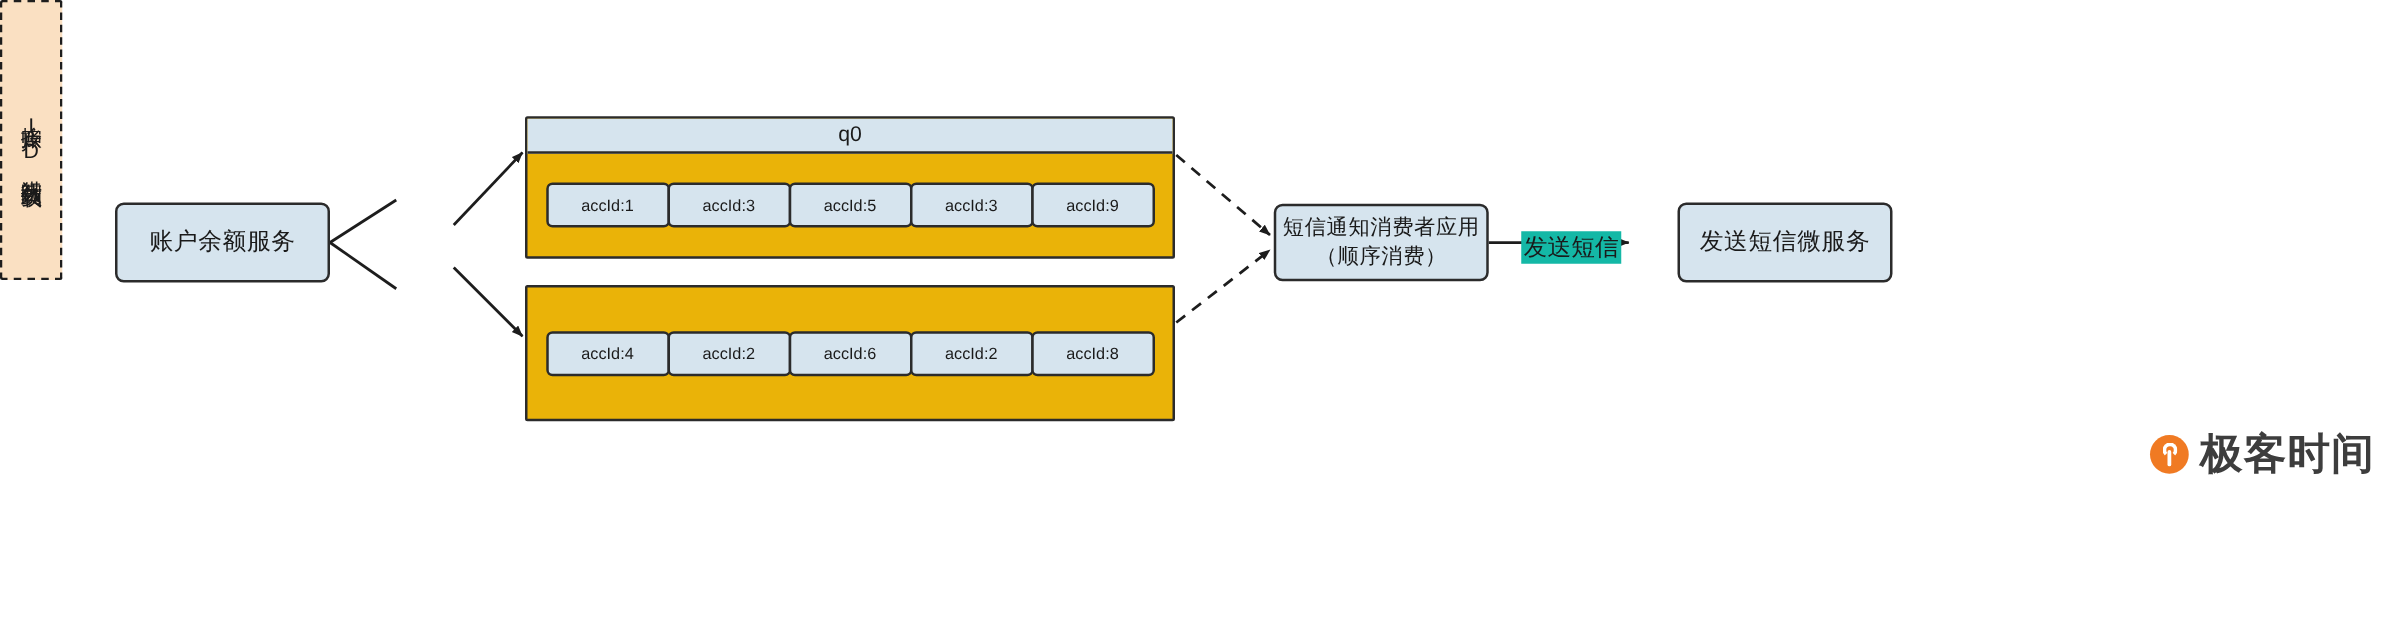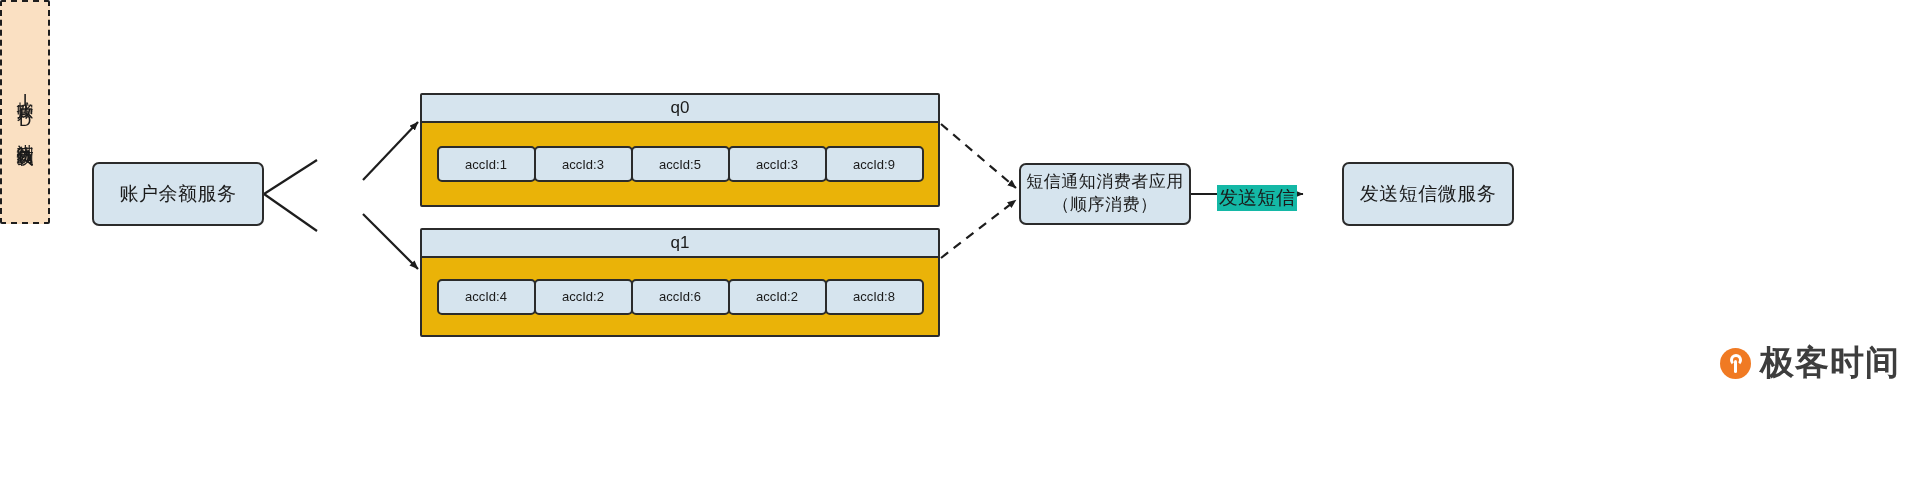--- a/index.html
+++ b/index.html
@@ -236,21 +236,20 @@
     <div class="queue-body">
       <div class="msg">accId:1</div>
       <div class="msg">accId:3</div>
       <div class="msg">accId:5</div>
       <div class="msg">accId:3</div>
       <div class="msg">accId:9</div>
     </div>
   </div>
 
   <div class="queue" id="queue-q1">
-    <div class="queue-title">q1</div>
     <div class="queue-body">
       <div class="msg">accId:4</div>
       <div class="msg">accId:2</div>
       <div class="msg">accId:6</div>
       <div class="msg">accId:2</div>
       <div class="msg">accId:8</div>
     </div>
   </div>
 
   <div class="node" id="node-consumer">短信通知消费者应用

